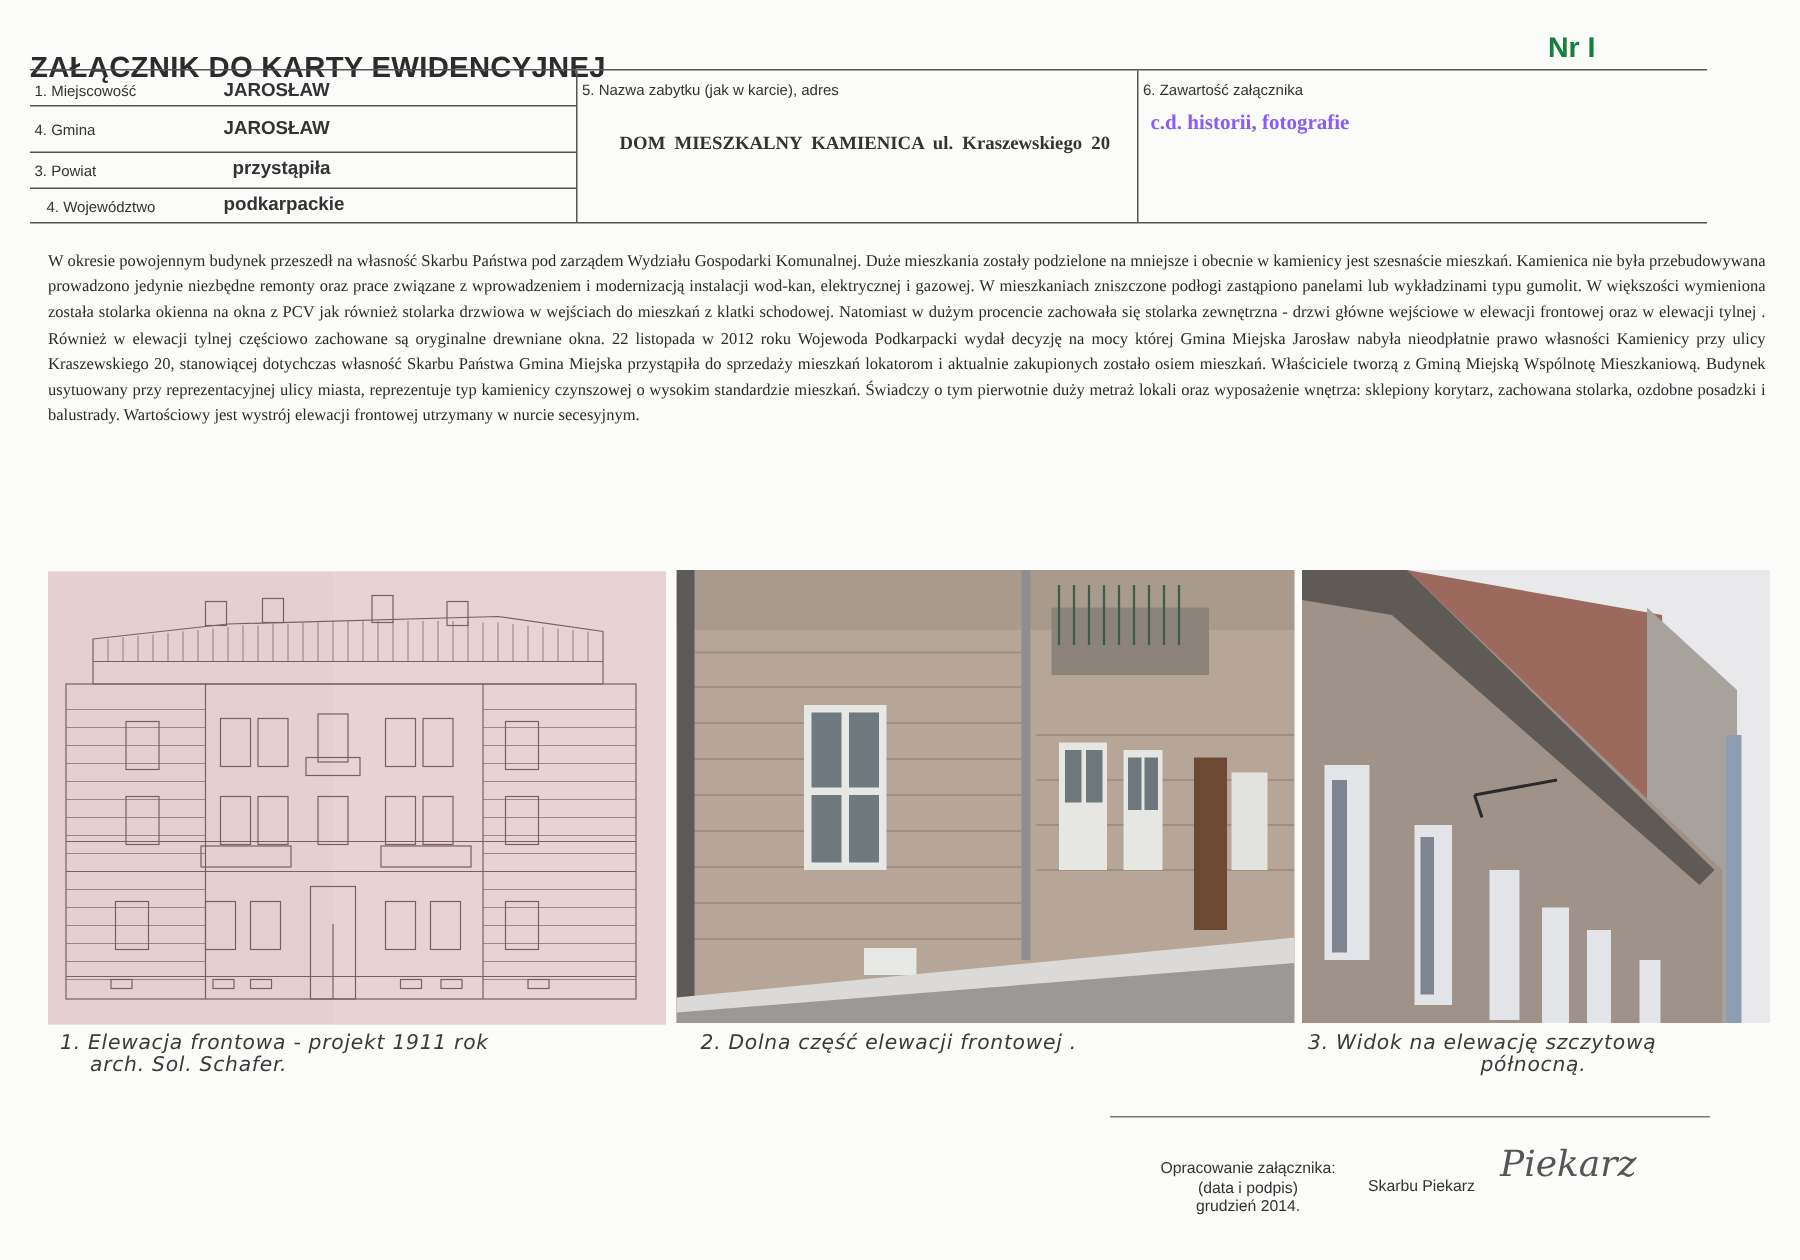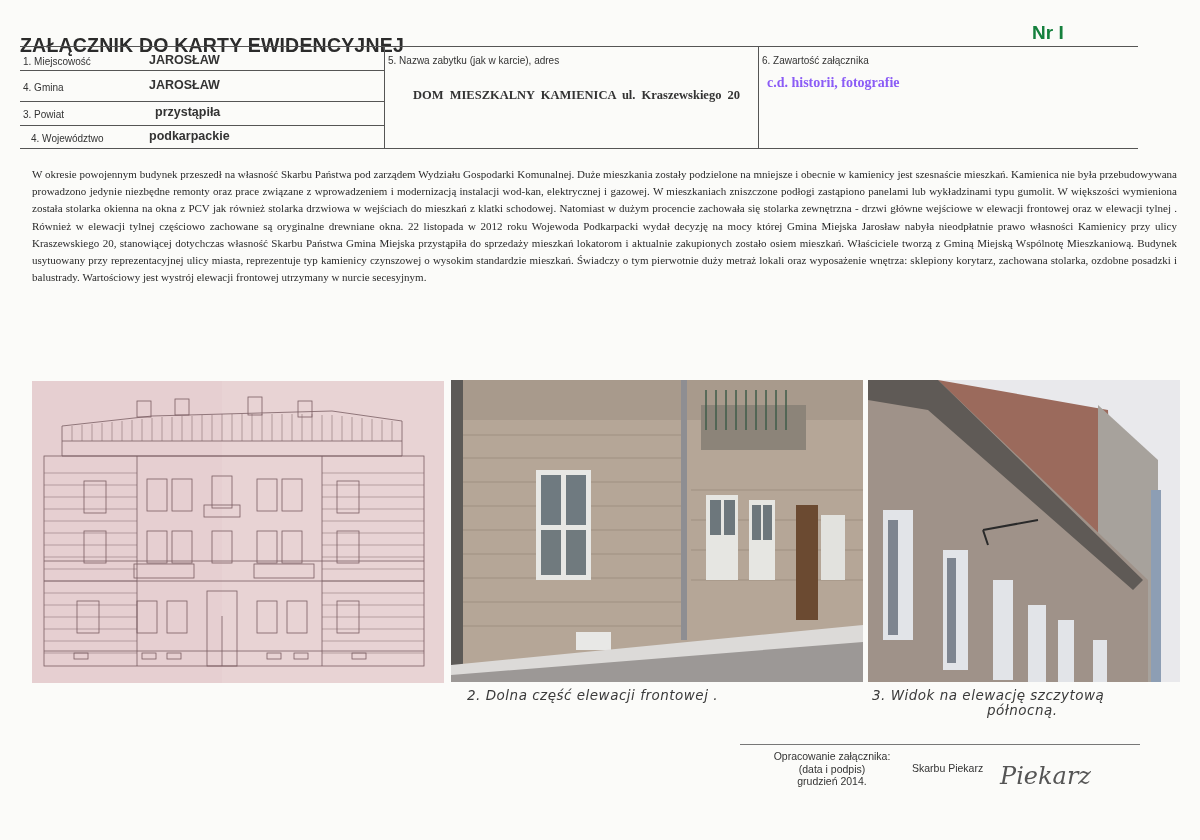--- a/index.html
+++ b/index.html
@@ -47,21 +47,21 @@
   }
   .body-text p { margin:0; }
   .photo { overflow:hidden; }
   .caption {
     font-family:"DejaVu Sans", sans-serif;
     font-style:italic; font-size:13.5px; color:#3a3a3a;
     line-height:15px; letter-spacing:0.5px;
   }
   .foot-lbl {
     font-family:"Liberation Sans", sans-serif;
-    font-size:10.5px; color:#333; text-align:center; line-height:12.5px;
+    font-size:10.5px; color:#333; text-align:center; line-height:12.5px;margin-top:23px;
   }
   .signature {
     font-family:"DejaVu Serif", serif; font-style:italic;
     font-size:24px; color:#555;
   }
 </style>
 </head>
 <body>
 
 <div class="abs title">ZAŁĄCZNIK DO KARTY EWIDENCYJNEJ</div>
@@ -213,20 +213,22 @@
     <rect x="125" y="200" width="20" height="100" fill="#e2e4e8"></rect>
     <rect x="160" y="225" width="18" height="77" fill="#e2e4e8"></rect>
     <rect x="190" y="240" width="16" height="62" fill="#e2e4e8"></rect>
     <rect x="225" y="260" width="14" height="42" fill="#e2e4e8"></rect>
     <rect x="283" y="110" width="10" height="192" fill="#8d9eb4"></rect>
     <path d="M115 150 L170 140 M115 150 L120 165" stroke="#2a2a2a" stroke-width="2" fill="none"></path>
   </svg>
 </div>
 
 <div class="abs caption" style="left:40px;top:688px;">
+  <div>1. Elewacja frontowa - projekt 1911 rok</div>
+  <div style="padding-left:20px;">arch. Sol. Schafer.</div>
 </div>
 <div class="abs caption" style="left:467px;top:688px;">
   <div>2. Dolna część elewacji frontowej .</div>
 </div>
 <div class="abs caption" style="left:872px;top:688px;">
   <div>3. Widok na elewację szczytową</div>
   <div style="padding-left:115px;">północną.</div>
 </div>
 
 <div class="abs hline" style="left:740px;top:744px;width:400px;border-top:1px solid #777;"></div>

